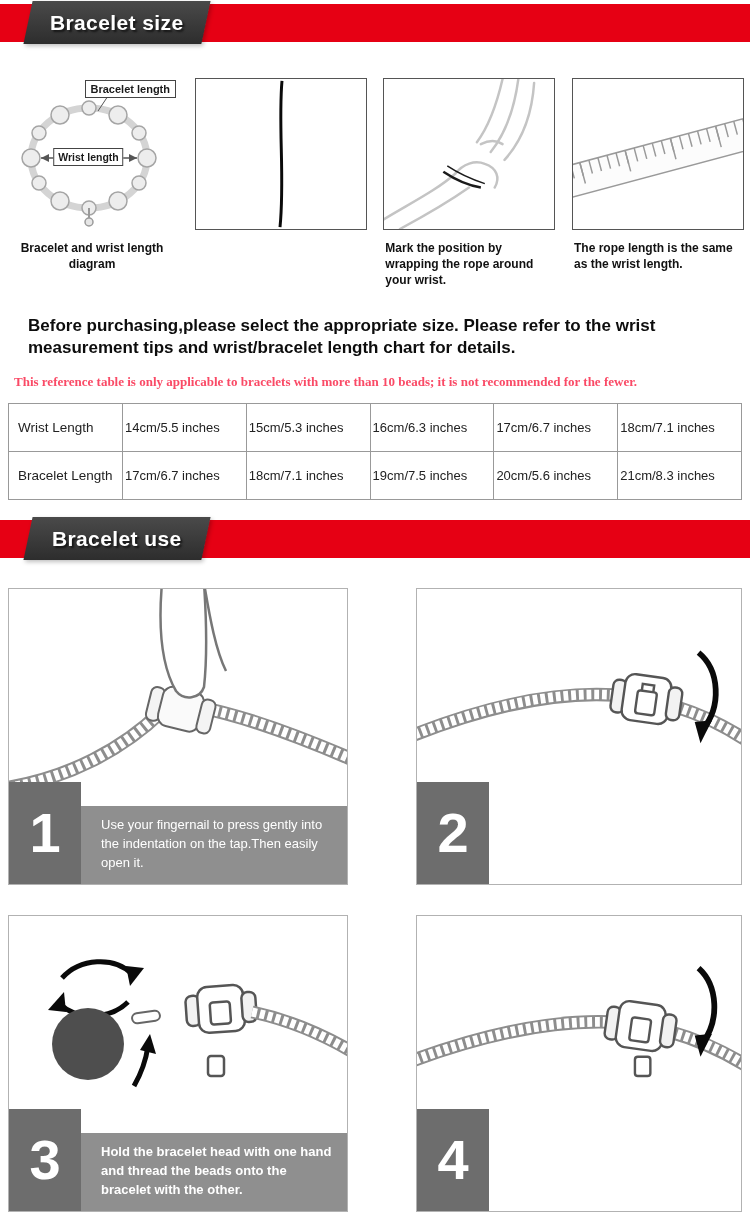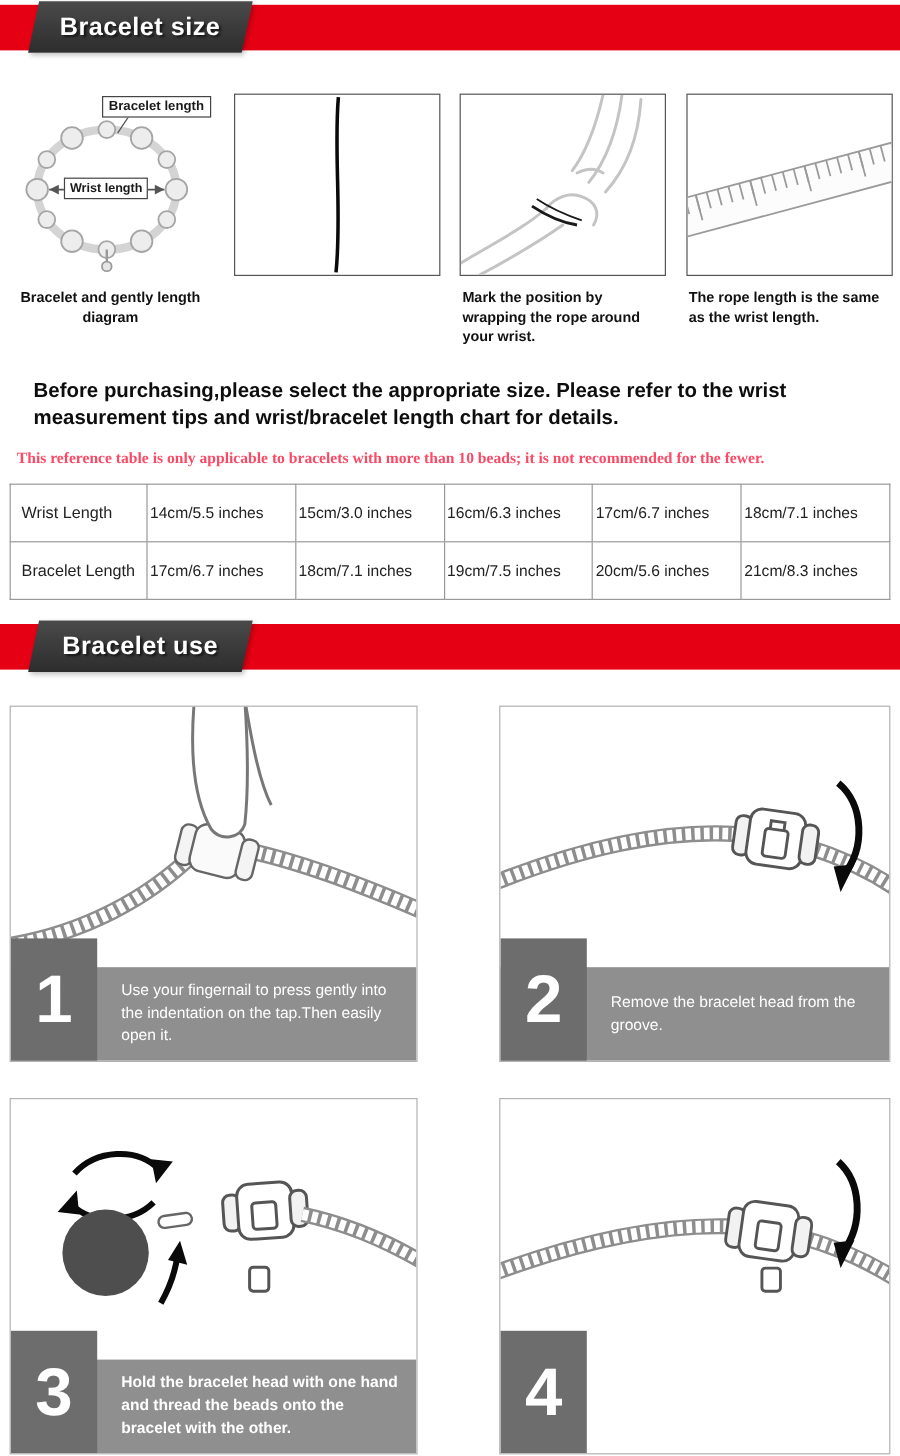--- a/index.html
+++ b/index.html
@@ -80,21 +80,21 @@
         <line x1="35" y1="80" x2="131" y2="80" stroke="#555" stroke-width="1.5"></line>
         <polygon points="35,80 43,76 43,84" fill="#555"></polygon>
         <polygon points="131,80 123,76 123,84" fill="#555"></polygon>
         <line x1="102" y1="18" x2="92" y2="33" stroke="#555" stroke-width="1"></line>
         <line x1="83" y1="130" x2="83" y2="140" stroke="#9a9a9a" stroke-width="2"></line>
         <circle cx="83" cy="144" r="4" fill="#e6e6e6" stroke="#9a9a9a" stroke-width="1.5"></circle>
       </svg>
       <div class="lbl-top">Bracelet length</div>
       <div class="lbl-center">Wrist length</div>
     </div>
-    <div class="m-caption tcenter">Bracelet and gently length diagram</div>
+    <div class="m-caption tcenter">Bracelet and wrist length diagram</div>
   </div>
 
   <div class="measure-col">
     <div class="m-box">
       <svg viewBox="0 0 172 152" style="width:100%;height:100%">
         <path d="M87,2 C83,48 90,100 85,150" fill="none" stroke="#0a0a0a" stroke-width="3"></path>
       </svg>
     </div>
   </div>
 
@@ -132,21 +132,21 @@
 </div>
 
 <p class="intro">Before purchasing,please select the appropriate size. Please refer to the wrist measurement tips and wrist/bracelet length chart for details.</p>
 <p class="note">This reference table is only applicable to bracelets with more than 10 beads; it is not recommended for the fewer.</p>
 
 <table class="size">
   <tbody>
       <tr>
     <td class="rowlabel">Wrist Length</td>
     <td>14cm/5.5 inches</td>
-    <td>15cm/3.0 inches</td>
+    <td>15cm/5.3 inches</td>
     <td>16cm/6.3 inches</td>
     <td>17cm/6.7 inches</td>
     <td>18cm/7.1 inches</td>
   </tr>
   <tr>
     <td class="rowlabel">Bracelet Length</td>
     <td>17cm/6.7 inches</td>
     <td>18cm/7.1 inches</td>
     <td>19cm/7.5 inches</td>
     <td>20cm/5.6 inches</td>
@@ -196,23 +196,20 @@
       <g transform="rotate(8 237 110)">
         <rect x="202" y="94" width="14" height="34" rx="6" fill="#f2f2f2" stroke="#555" stroke-width="2.5"></rect>
         <rect x="214" y="86" width="48" height="48" rx="10" fill="#fff" stroke="#555" stroke-width="2.5"></rect>
         <rect x="260" y="94" width="14" height="34" rx="6" fill="#f2f2f2" stroke="#555" stroke-width="2.5"></rect>
         <rect x="228" y="102" width="20" height="24" rx="3" fill="none" stroke="#555" stroke-width="2.5"></rect>
         <path d="M232,102 L232,95 L244,95 L244,102" stroke="#555" stroke-width="2.5" fill="none"></path>
       </g>
       <path d="M292,62 C314,80 316,118 296,142" fill="none" stroke="#0a0a0a" stroke-width="6"></path>
       <polygon points="288,134 306,132 294,156" fill="#0a0a0a"></polygon>
     </svg>
-    <div class="cap">
-      <div class="txt">Remove the bracelet head from the groove.</div>
-    </div>
     <div class="numbox">2</div>
   </div>
 
   <div class="panel">
     <svg class="illus" viewBox="0 0 336 215">
       <path d="M52,62 C70,42 104,40 122,58" fill="none" stroke="#0a0a0a" stroke-width="5"></path>
       <polygon points="116,50 134,52 120,70" fill="#0a0a0a"></polygon>
       <path d="M118,86 C100,104 66,104 50,88" fill="none" stroke="#0a0a0a" stroke-width="5"></path>
       <polygon points="56,96 38,94 54,76" fill="#0a0a0a"></polygon>
       <circle cx="78" cy="128" r="36" fill="#4e4e4e"></circle>

